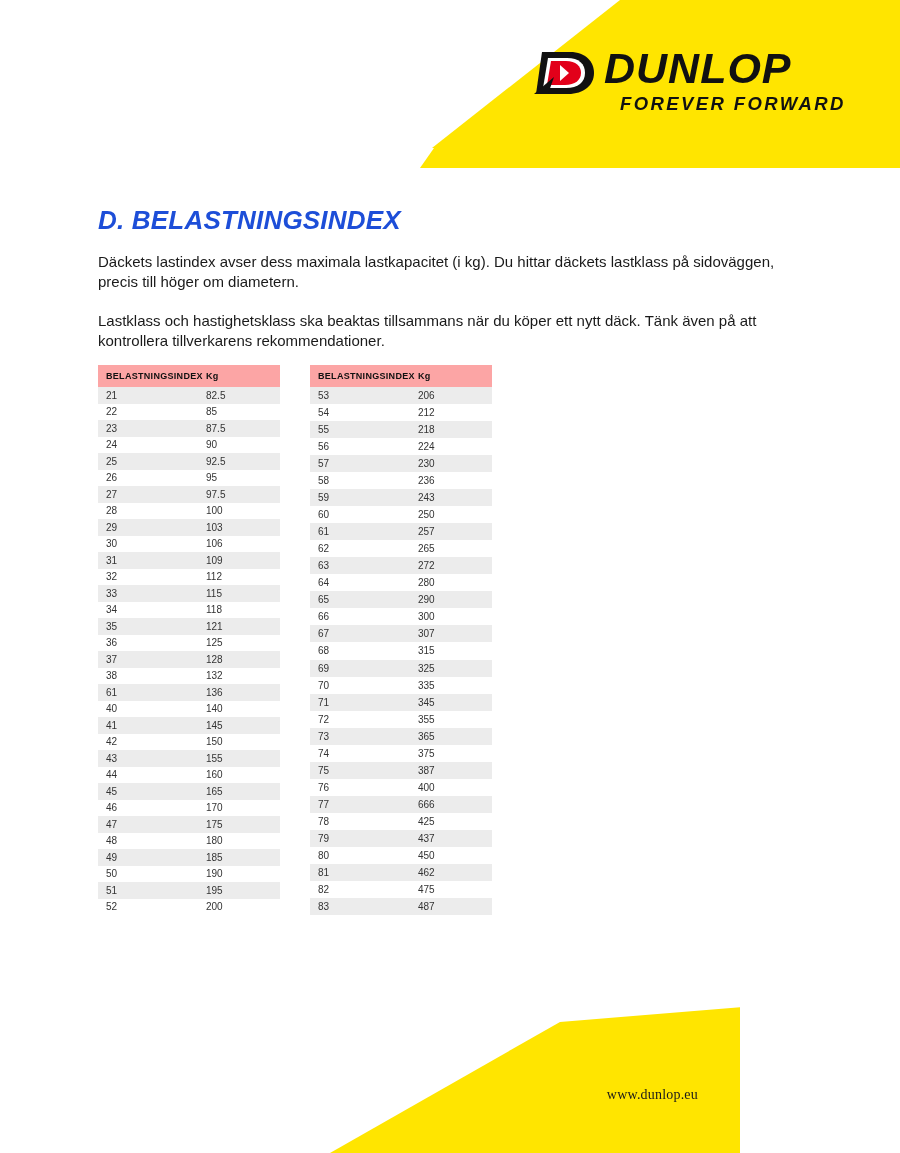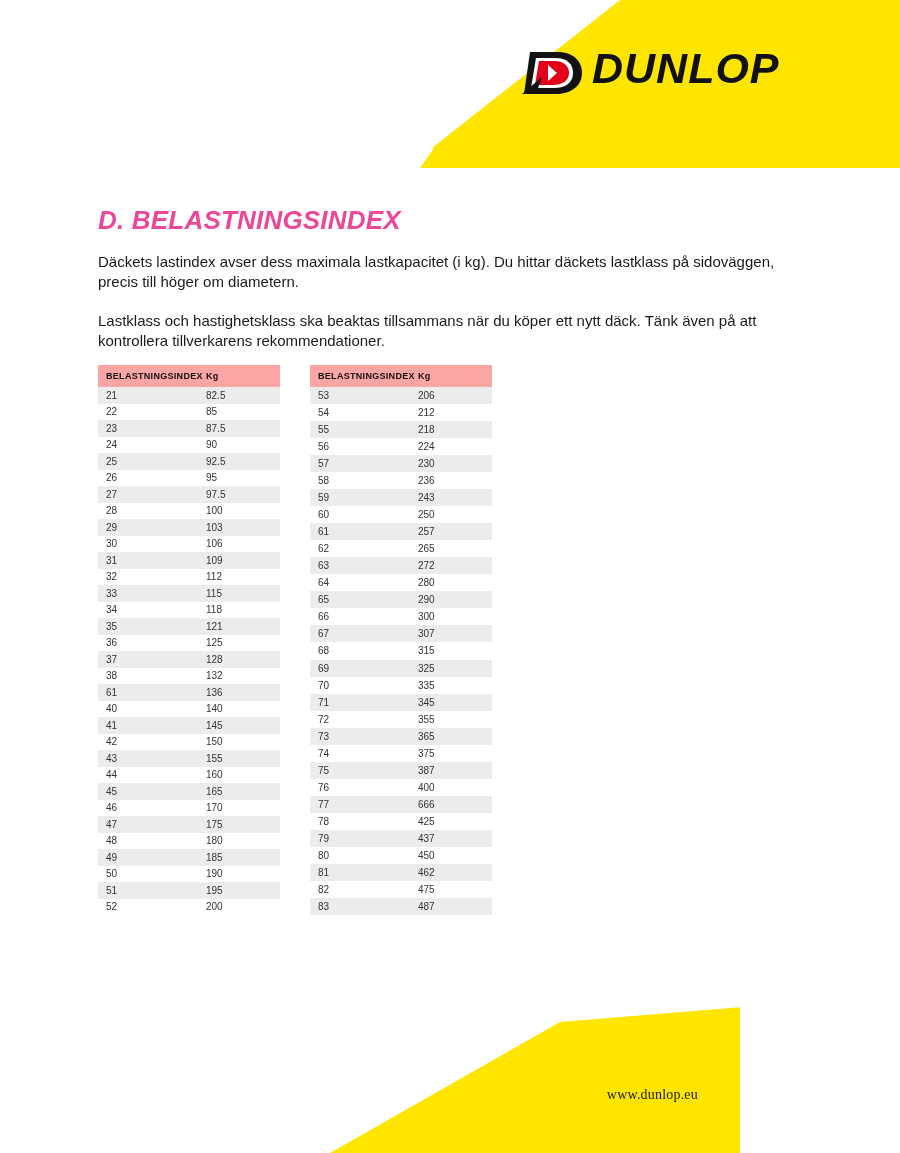--- a/index.html
+++ b/index.html
@@ -22,21 +22,21 @@
     left: 0;
     width: 900px;
     height: 200px;
     overflow: hidden;
   }
   .top-banner svg { display: block; }
 
   .logo-wrap {
     position: absolute;
     top: 48px;
-    right: 48px;
+    right: 36px;
     width: 330px;
     height: 80px;
   }
   .logo-d {
     position: absolute;
     left: 0;
     top: 2px;
     width: 62px;
     height: 46px;
   }
@@ -69,21 +69,21 @@
   .content {
     position: absolute;
     left: 98px;
     top: 205px;
     width: 720px;
   }
   h1.page-title {
     font-size: 26px;
     font-weight: bold;
     font-style: italic;
-    color: #ec4899;
+    color: #1d4ed8;
     margin: 0 0 16px 0;
     letter-spacing: 0.2px;
   }
   p.intro {
     font-size: 15px;
     line-height: 1.35;
     color: #1a1a1a;
     margin: 0 0 18px 0;
     max-width: 706px;
   }
@@ -153,20 +153,21 @@
   </svg>
   <div class="logo-wrap">
     <svg class="logo-d" viewBox="0 0 62 46" xmlns="http://www.w3.org/2000/svg">
       <path d="M8 2 L36 2 C52 2 60 12 60 23 C60 35 50 44 34 44 L2 44 Z" fill="#111111"></path>
       <path d="M14 8 L33 8 C45 8 51 14 51 23 C51 32 44 38 32 38 L9 38 Z" fill="#ffffff"></path>
       <path d="M17 11 L32 11 C42 11 47 16 47 23 C47 30 41 35 31 35 L13 35 Z" fill="#e2001a"></path>
       <path d="M26 15 L35 23 L26 31 Z" fill="#ffffff"></path>
       <path d="M0 44 L20 27 L14 44 Z" fill="#111111"></path>
     </svg>
     <div class="logo-word">DUNLOP</div>
+    <div class="logo-tag">FOREVER FORWARD</div>
   </div>
 </div>
 
 <div class="content">
   <h1 class="page-title">D. BELASTNINGSINDEX</h1>
   <p class="intro">Däckets lastindex avser dess maximala lastkapacitet (i kg). Du hittar däckets lastklass på sidoväggen, precis till höger om diametern.</p>
   <p class="intro">Lastklass och hastighetsklass ska beaktas tillsammans när du köper ett nytt däck. Tänk även på att kontrollera tillverkarens rekommendationer.</p>
 
   <div class="tables">
     <table class="li-table">

